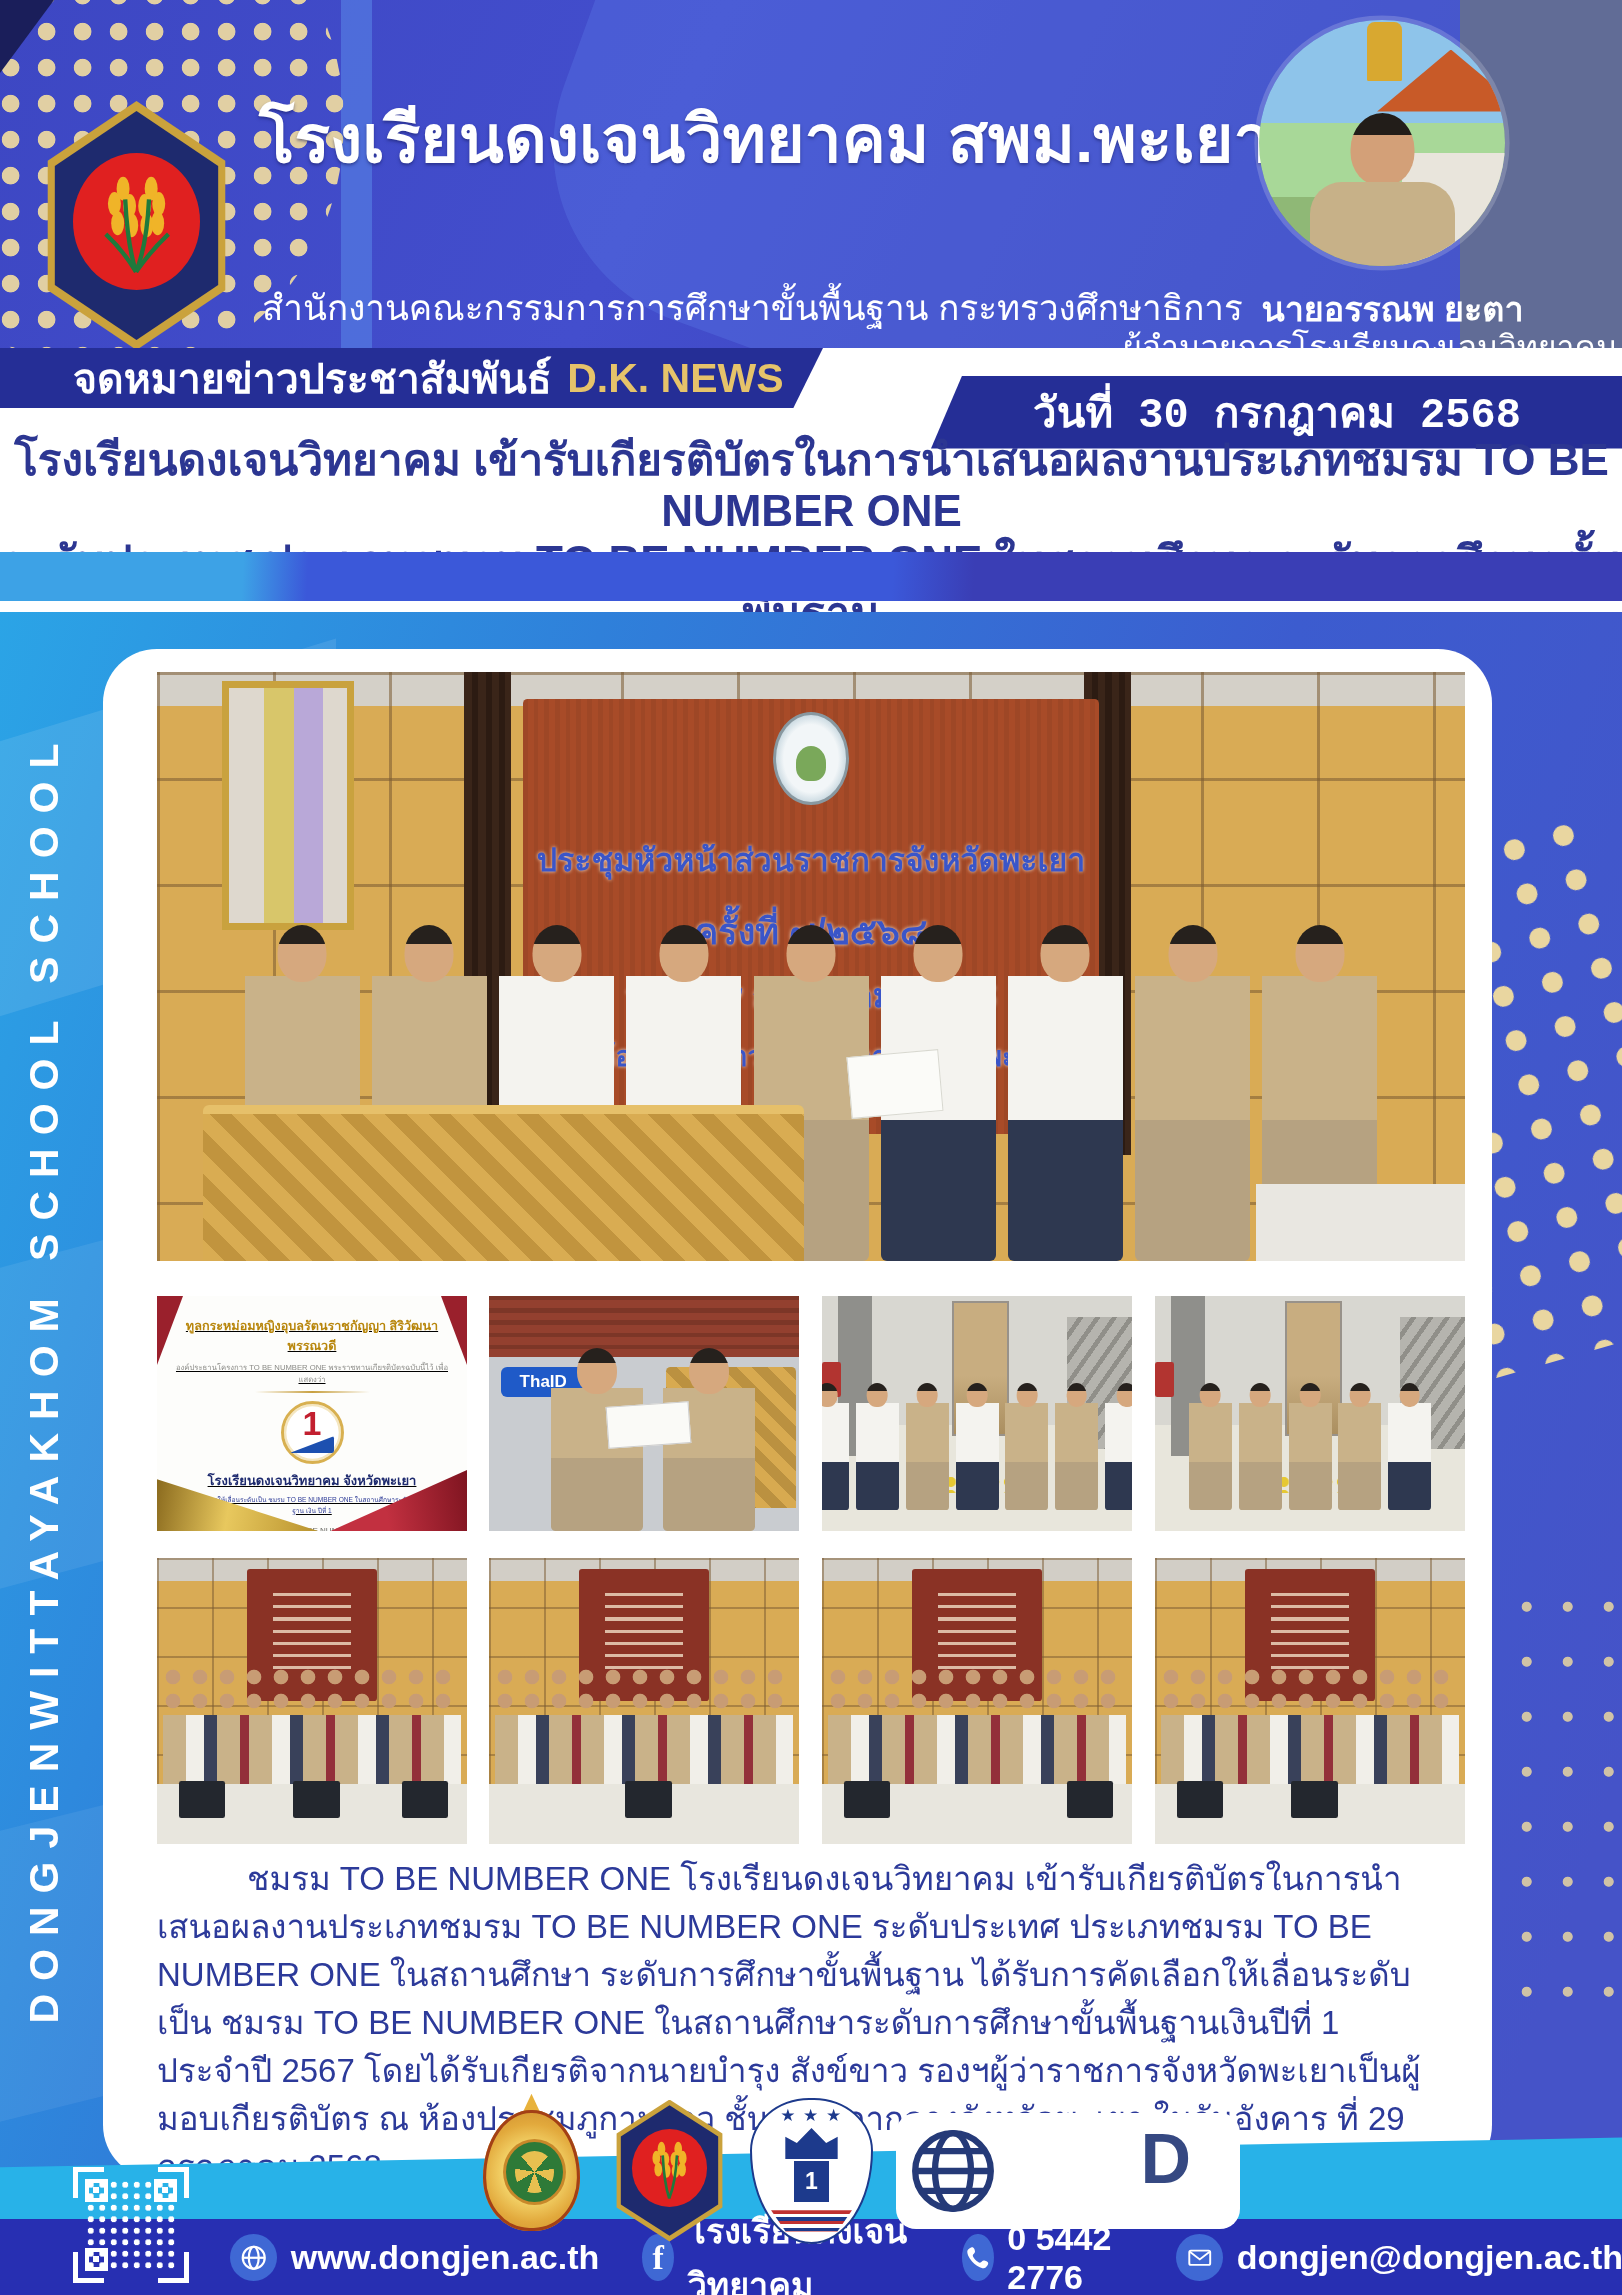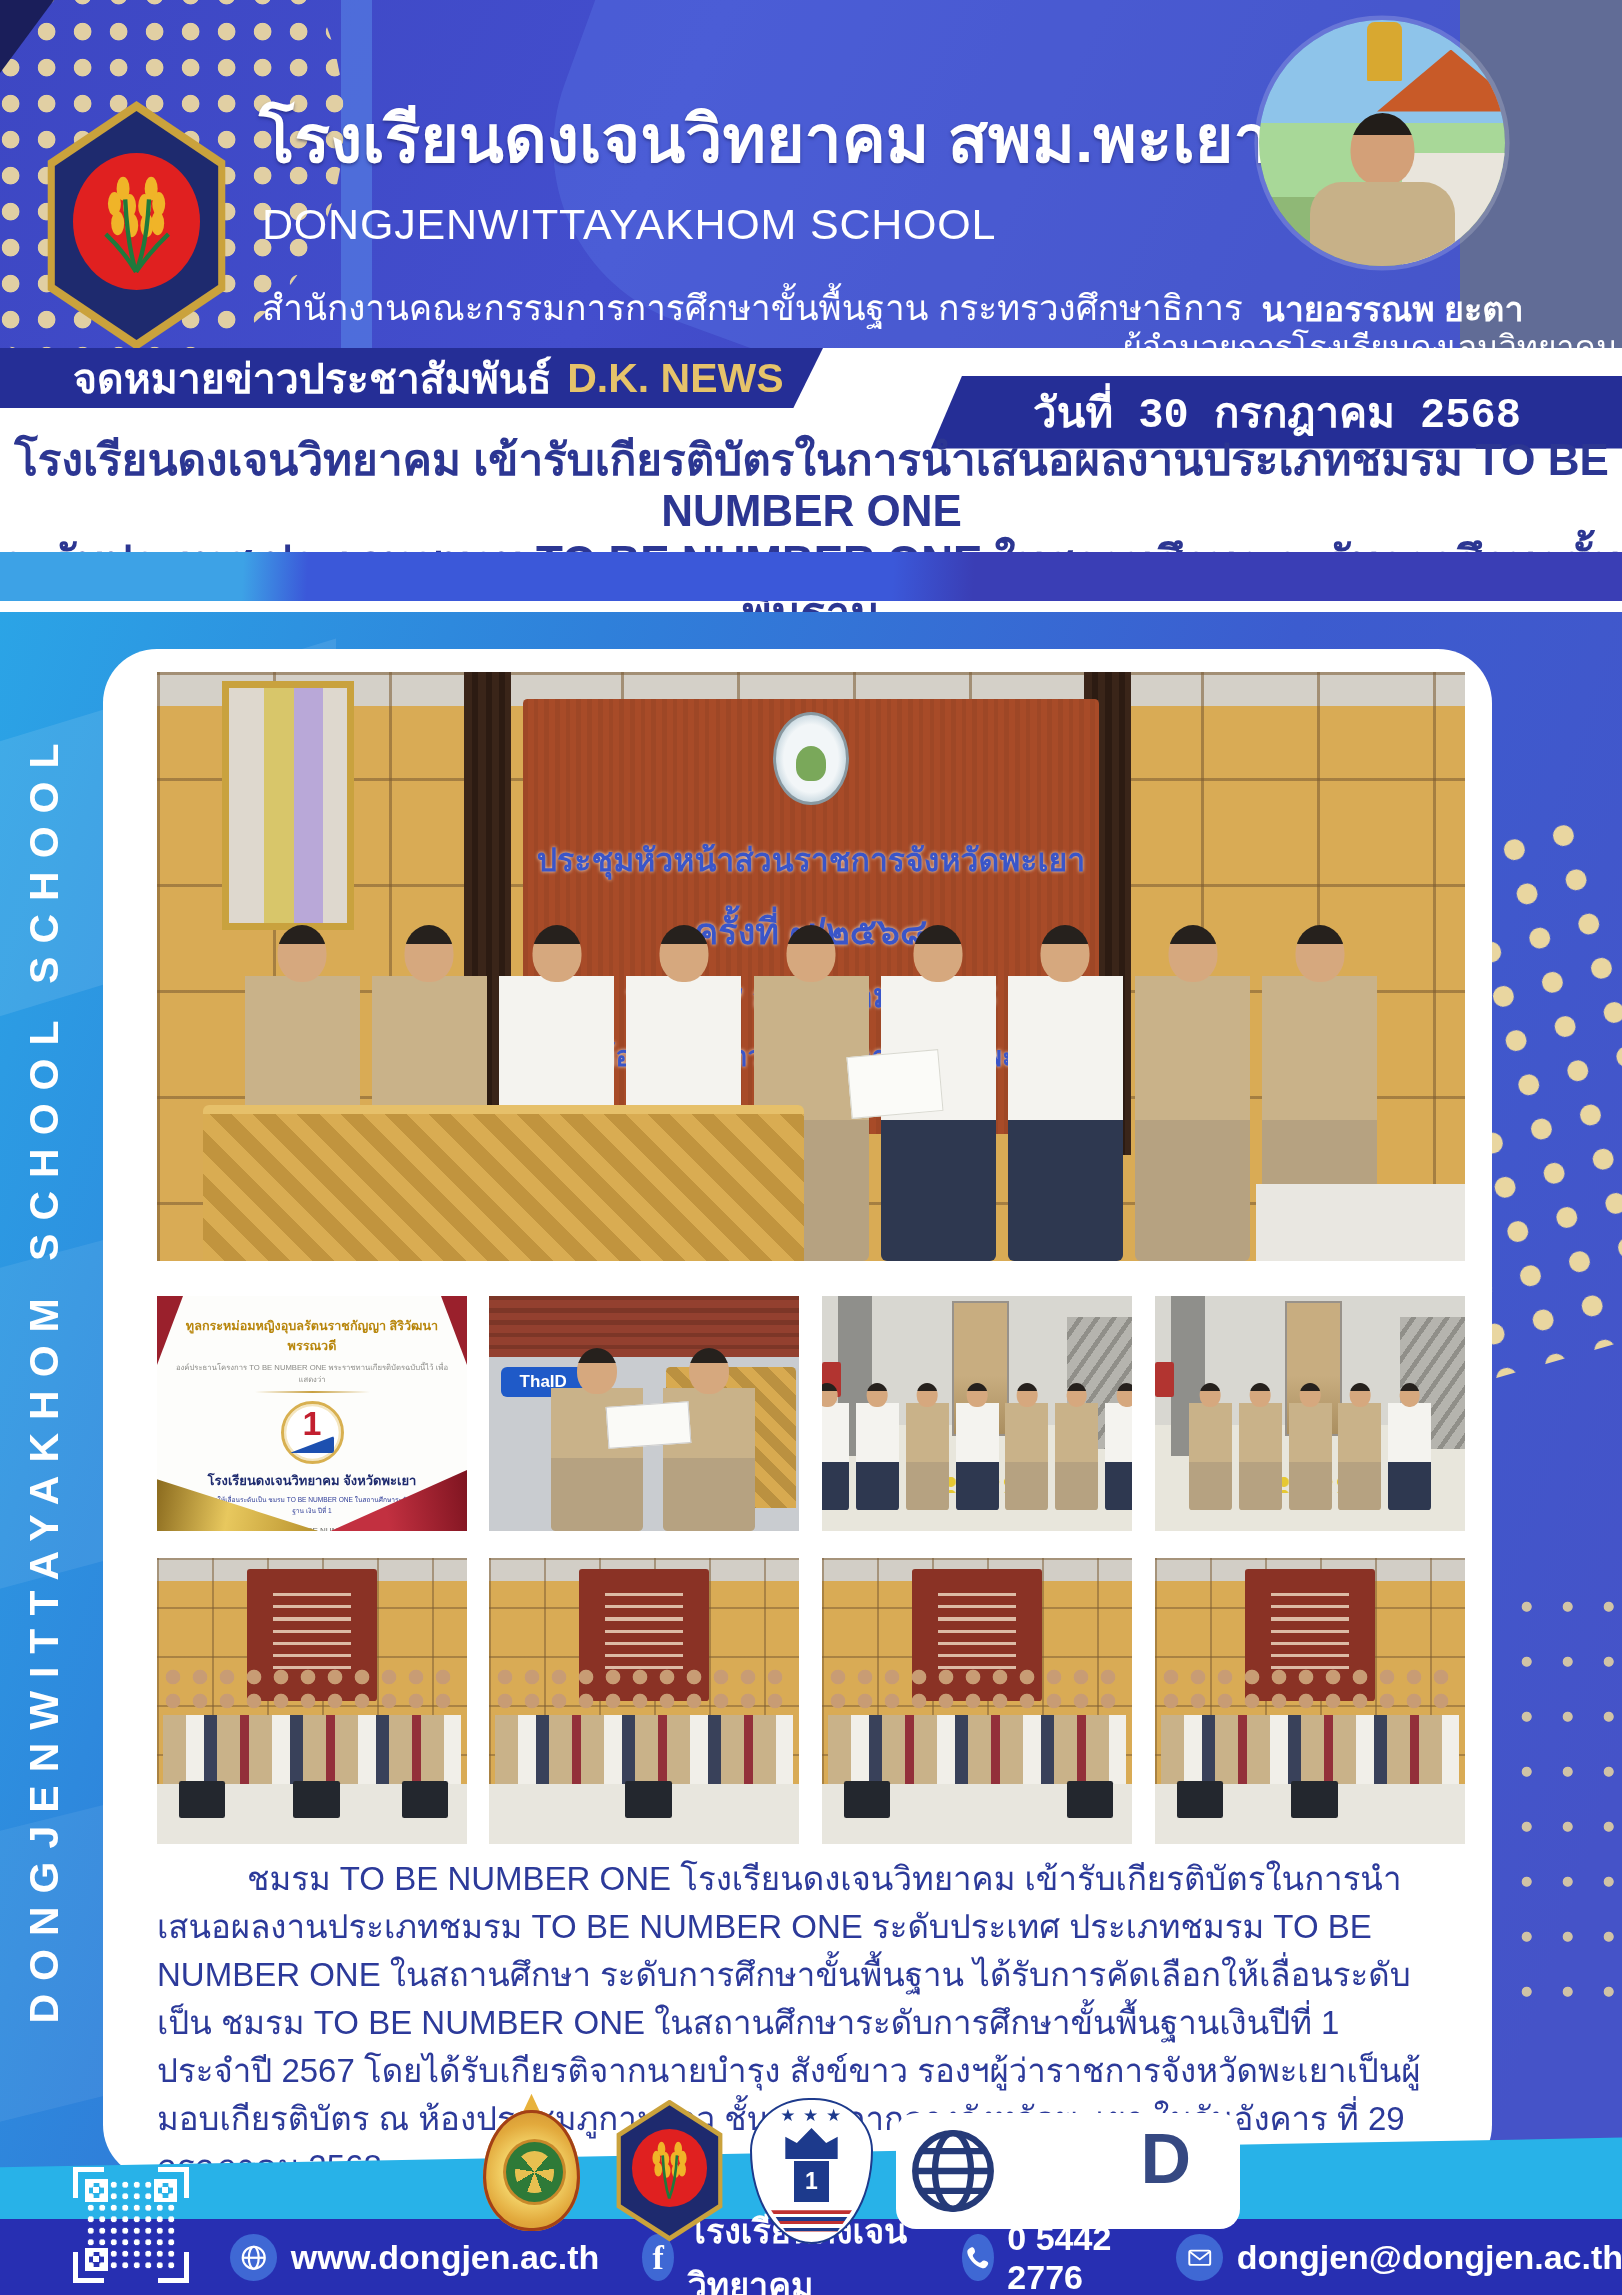--- a/index.html
+++ b/index.html
@@ -73,21 +73,21 @@
           background-size:51px 46px;transform:rotate(-16deg);}
   .dots-right2{position:absolute;right:0;top:987px;width:145px;height:428px;
           background-image:radial-gradient(circle at 7.7px 7.7px,#e9d6a0 0 4.6px,transparent 5.4px);
           background-size:41px 55px;opacity:.85;}
   .sidebar-text{position:absolute;left:44px;top:765px;transform:translate(-50%,-50%) rotate(-90deg);
           white-space:nowrap;color:#fff;font-size:41px;letter-spacing:13px;font-weight:bold;}
 
   .card{position:absolute;left:103px;top:37px;width:1389px;height:1530px;background:#fff;border-radius:54px;}
 
   
-  .ph{position:absolute;overflow:hidden;background:#ddd;}
+  .ph{position:absolute;overflow:hidden;background:#ddd;text-decoration:underline;}
   
   .figL,.figM,.figS{position:relative;flex:0 0 auto;}
   .figL{width:115px;height:100%;background:linear-gradient(180deg,transparent 0 51px,var(--t) 51px 58%,var(--l) 58%);border-radius:21.4px 21.4px 6.1px 6.1px;}
   .figL::before{content:"";position:absolute;top:0;left:50%;transform:translateX(-50%);width:49px;height:57px;
           border-radius:50% 50% 46% 46%;background:linear-gradient(#26211d 0 34%,#d6a87e 34%);}
   .figM{width:92px;height:100%;background:linear-gradient(180deg,transparent 0 40px,var(--t) 40px 60%,var(--l) 60%);border-radius:17px 17px 4.6px 4.6px;}
   .figM::before{content:"";position:absolute;top:0;left:50%;transform:translateX(-50%);width:40px;height:46px;
           border-radius:50% 50% 46% 46%;background:linear-gradient(#26211d 0 32%,#d6a87e 32%);}
   .figS{width:43px;height:100%;background:linear-gradient(180deg,transparent 0 20px,var(--t) 20px 62%,var(--l) 62%);border-radius:9.2px 9.2px 3.1px 3.1px;}
   .figS::before{content:"";position:absolute;top:0;left:50%;transform:translateX(-50%);width:20.7px;height:24px;
@@ -279,21 +279,20 @@
         <g stroke="#1e7a3c" stroke-width="4" fill="none">
             <path d="M40 28 Q 42 70 50 95"></path>
             <path d="M62 28 Q 60 70 50 95"></path>
             <path d="M22 60 Q 38 75 50 95"></path>
             <path d="M80 60 Q 64 75 50 95"></path>
           </g>
       </svg>
     </div>
 
     <div class="school-name-th">โรงเรียนดงเจนวิทยาคม สพม.พะเยา</div>
-    <div class="school-name-en">DONGJENWITTAYAKHOM SCHOOL</div>
     <div class="agency-line">สำนักงานคณะกรรมการการศึกษาขั้นพื้นฐาน กระทรวงศึกษาธิการ</div>
 
     <div class="dir-photo">
       <div class="dp-roof"></div>
       <div class="dp-wall"></div>
       <div class="dp-spire"></div>
       <div class="dp-person">
         <div class="dp-head"></div>
         <div class="dp-torso"></div>
       </div>

